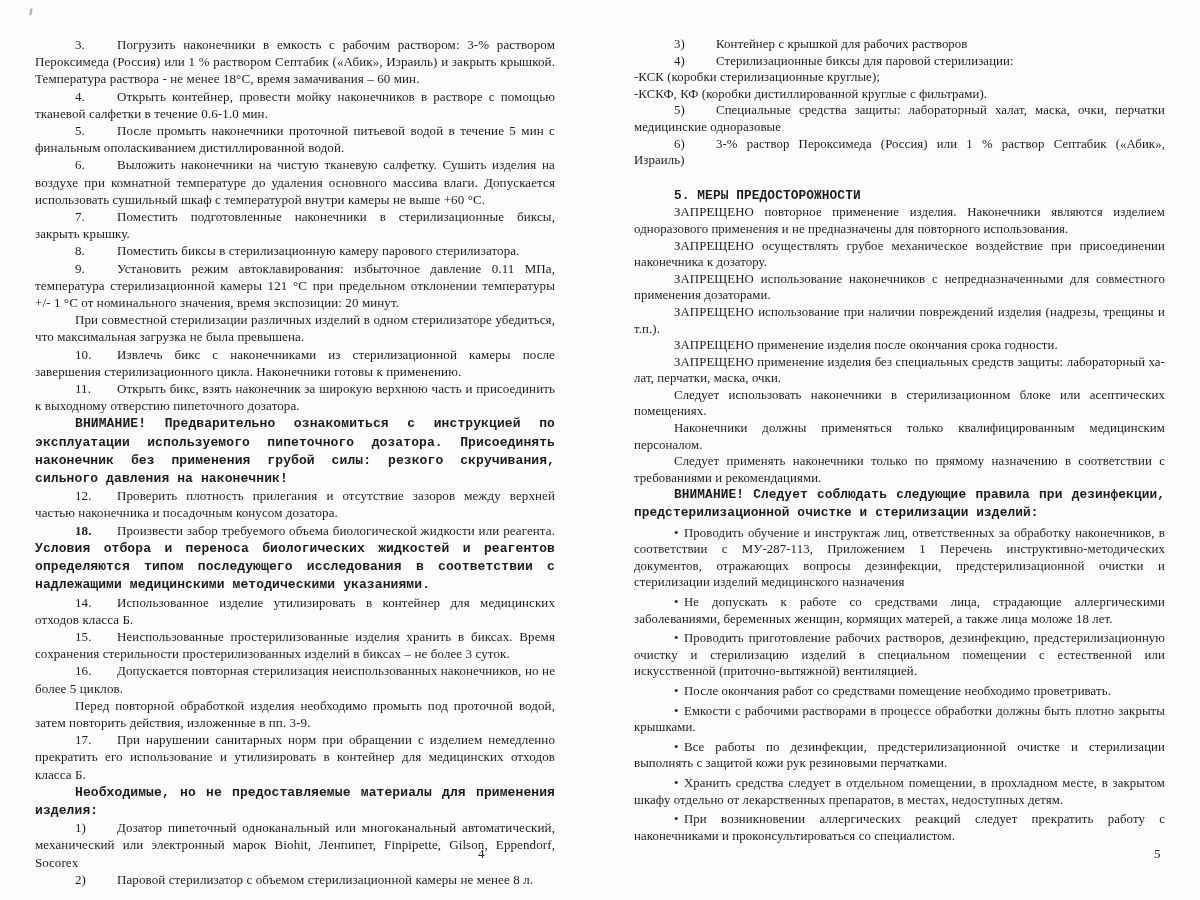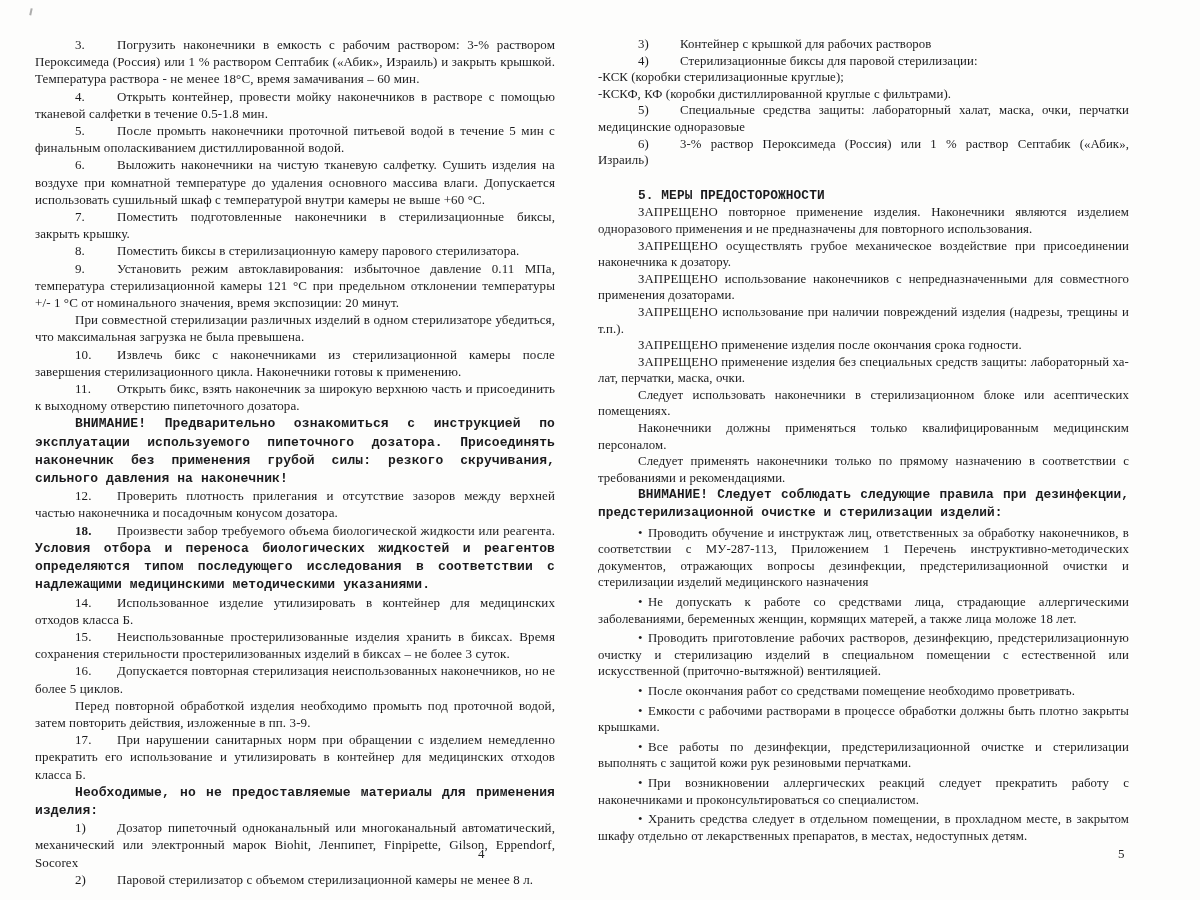--- a/index.html
+++ b/index.html
@@ -13,21 +13,21 @@
   .scan {
     position: relative;
     width: 1200px; height: 900px;
     background: #fdfdfc;
   }
   .page {
     position: absolute; top: 0; height: 876px;
     background: transparent;
   }
   .page-left  { left: 0;   width: 600px; }
-  .page-right { left: 564px; width: 600px; }
+  .page-right { left: 600px; width: 600px; }
 
   .content {
     text-align: justify;
   }
   .page-left .content {
     padding: 36px 45px 0 35px;
     font-size: 13px;
     line-height: 17.2px;
     letter-spacing: 0.1px;
   }
@@ -66,21 +66,21 @@
 </style>
 </head>
 <body>
 
 <div class="scan">
   <span class="scan-artifact"></span>
 
   <div class="page page-left">
     <div class="content">
         <p class="para"><span class="num">3.</span><span>Погрузить наконечники в емкость с рабочим раствором: 3-% раствором Пероксимеда (Россия) или 1 % раствором Септабик («Абик», Израиль) и закрыть крышкой. Температура раствора - не менее 18°С, время замачивания – 60 мин.</span></p>
-        <p class="para"><span class="num">4.</span><span>Открыть контейнер, провести мойку наконечников в растворе с помощью тканевой салфетки в течение 0.5-1.8 мин.</span></p>
+        <p class="para"><span class="num">4.</span><span>Открыть контейнер, провести мойку наконечников в растворе с помощью тканевой салфетки в течение 0.6-1.0 мин.</span></p>
         <p class="para"><span class="num">5.</span><span>После промыть наконечники проточной питьевой водой в течение 5 мин с финальным ополаскиванием дистиллированной водой.</span></p>
         <p class="para"><span class="num">6.</span><span>Выложить наконечники на чистую тканевую салфетку. Сушить изделия на воздухе при комнатной температуре до удаления основного массива влаги. Допускается использовать сушильный шкаф с температурой внутри камеры не выше +60 °С.</span></p>
         <p class="para"><span class="num">7.</span><span>Поместить подготовленные наконечники в стерилизационные биксы, закрыть крышку.</span></p>
         <p class="para"><span class="num">8.</span><span>Поместить биксы в стерилизационную камеру парового стерилизатора.</span></p>
         <p class="para"><span class="num">9.</span><span>Установить режим автоклавирования: избыточное давление 0.11 МПа, температура стерилизационной камеры 121 °С при предельном отклонении температуры +/- 1 °С от номинального значения, время экспозиции: 20 минут.</span></p>
         <p class="para"><span>При совместной стерилизации различных изделий в одном стерилизаторе убедиться, что максимальная загрузка не была превышена.</span></p>
         <p class="para"><span class="num">10.</span><span>Извлечь бикс с наконечниками из стерилизационной камеры после завершения стерилизационного цикла. Наконечники готовы к применению.</span></p>
         <p class="para"><span class="num">11.</span><span>Открыть бикс, взять наконечник за широкую верхнюю часть и присоединить к выходному отверстию пипеточного дозатора.</span></p>
         <p class="para"><b>ВНИМАНИЕ! Предварительно ознакомиться с инструкцией по эксплуатации используемого пипеточного дозатора. Присоединять наконечник без применения грубой силы: резкого скручивания, сильного давления на наконечник!</b></p>
         <p class="para"><span class="num">12.</span><span>Проверить плотность прилегания и отсутствие зазоров между верхней частью наконечника и посадочным конусом дозатора.</span></p>
@@ -115,18 +115,18 @@
         <p class="para"><span>Следует использовать наконечники в стерилизационном блоке или асептических помещениях.</span></p>
         <p class="para"><span>Наконечники должны применяться только квалифицированным медицинским персоналом.</span></p>
         <p class="para"><span>Следует применять наконечники только по прямому назначению в соответствии с требованиями и рекомендациями.</span></p>
         <p class="para"><b>ВНИМАНИЕ! Следует соблюдать следующие правила при дезинфекции, предстерилизационной очистке и стерилизации изделий:</b></p>
         <p class="para bullet-para"><span class="bullet">•</span><span>Проводить обучение и инструктаж лиц, ответственных за обработку наконечников, в соответствии с МУ-287-113, Приложением 1 Перечень инструктивно-методических документов, отражающих вопросы дезинфекции, предстерилизационной очистки и стерилизации изделий медицинского назначения</span></p>
         <p class="para bullet-para"><span class="bullet">•</span><span>Не допускать к работе со средствами лица, страдающие аллергическими заболеваниями, беременных женщин, кормящих матерей, а также лица моложе 18 лет.</span></p>
         <p class="para bullet-para"><span class="bullet">•</span><span>Проводить приготовление рабочих растворов, дезинфекцию, предстерилизационную очистку и стерилизацию изделий в специальном помещении с естественной или искусственной (приточно-вытяжной) вентиляцией.</span></p>
         <p class="para bullet-para"><span class="bullet">•</span><span>После окончания работ со средствами помещение необходимо проветривать.</span></p>
         <p class="para bullet-para"><span class="bullet">•</span><span>Емкости с рабочими растворами в процессе обработки должны быть плотно закрыты крышками.</span></p>
         <p class="para bullet-para"><span class="bullet">•</span><span>Все работы по дезинфекции, предстерилизационной очистке и стерилизации выполнять с защитой кожи рук резиновыми перчатками.</span></p>
+        <p class="para bullet-para"><span class="bullet">•</span><span>Хранить средства следует в отдельном помещении, в прохладном месте, в закрытом шкафу отдельно от лекарственных препаратов, в местах, недоступных детям.</span></p>
         <p class="para bullet-para"><span class="bullet">•</span><span>При возникновении аллергических реакций следует прекратить работу с наконечниками и проконсультироваться со специалистом.</span></p>
-        <p class="para bullet-para"><span class="bullet">•</span><span>Хранить средства следует в отдельном помещении, в прохладном месте, в закрытом шкафу отдельно от лекарственных препаратов, в местах, недоступных детям.</span></p>
       </div>
     <div class="page-num">5</div>
   </div>
 </div>
 
 </body></html>

